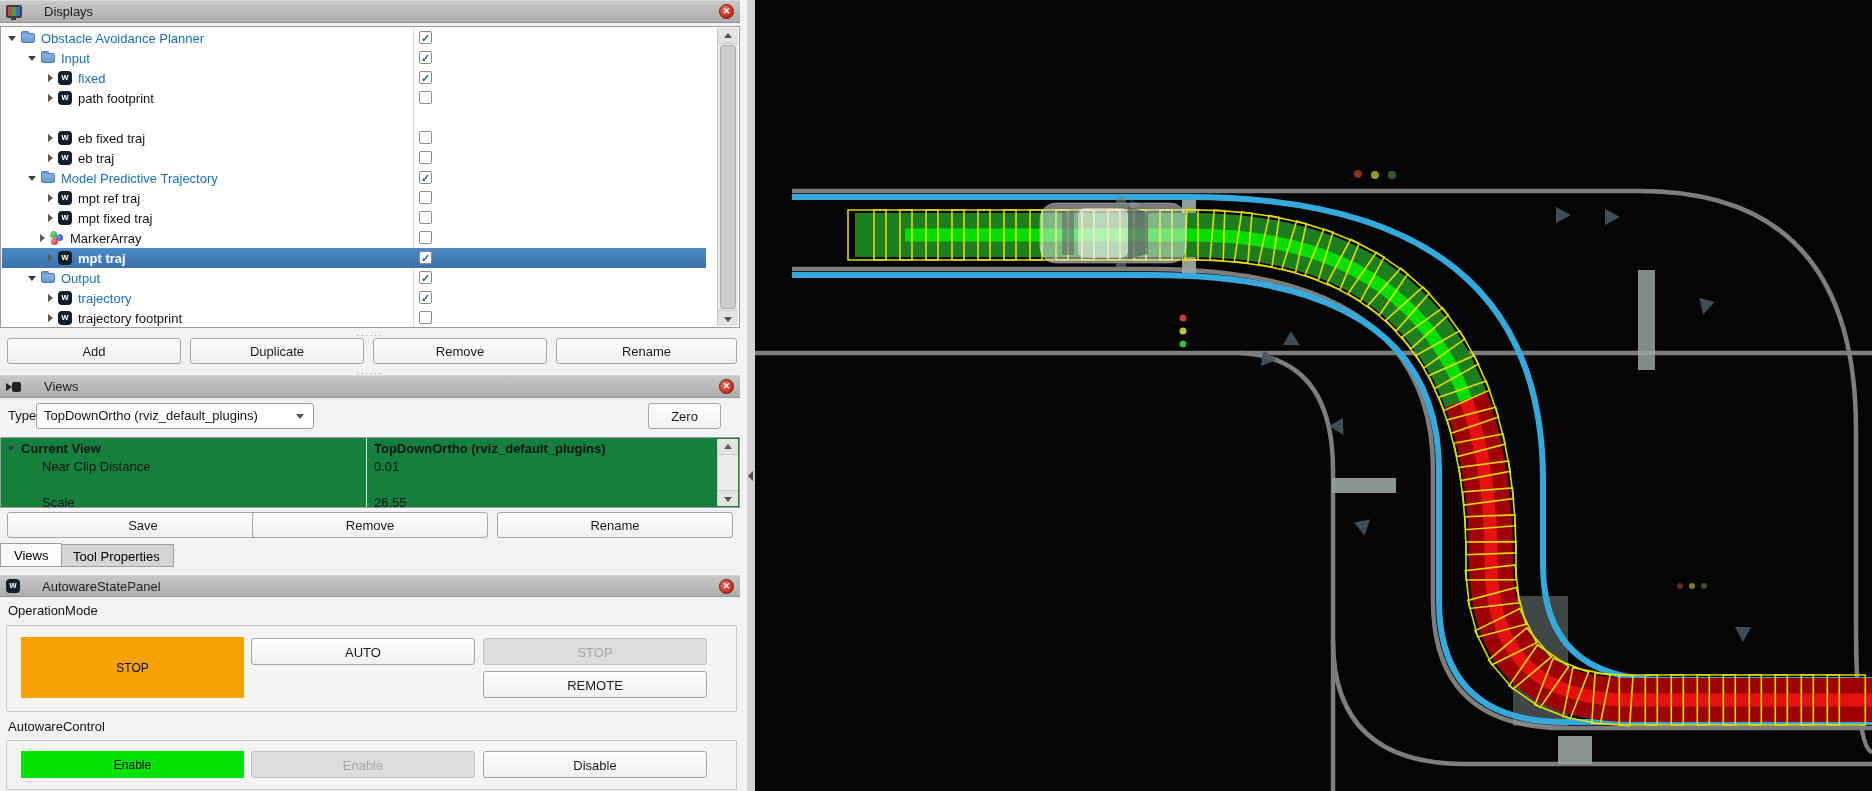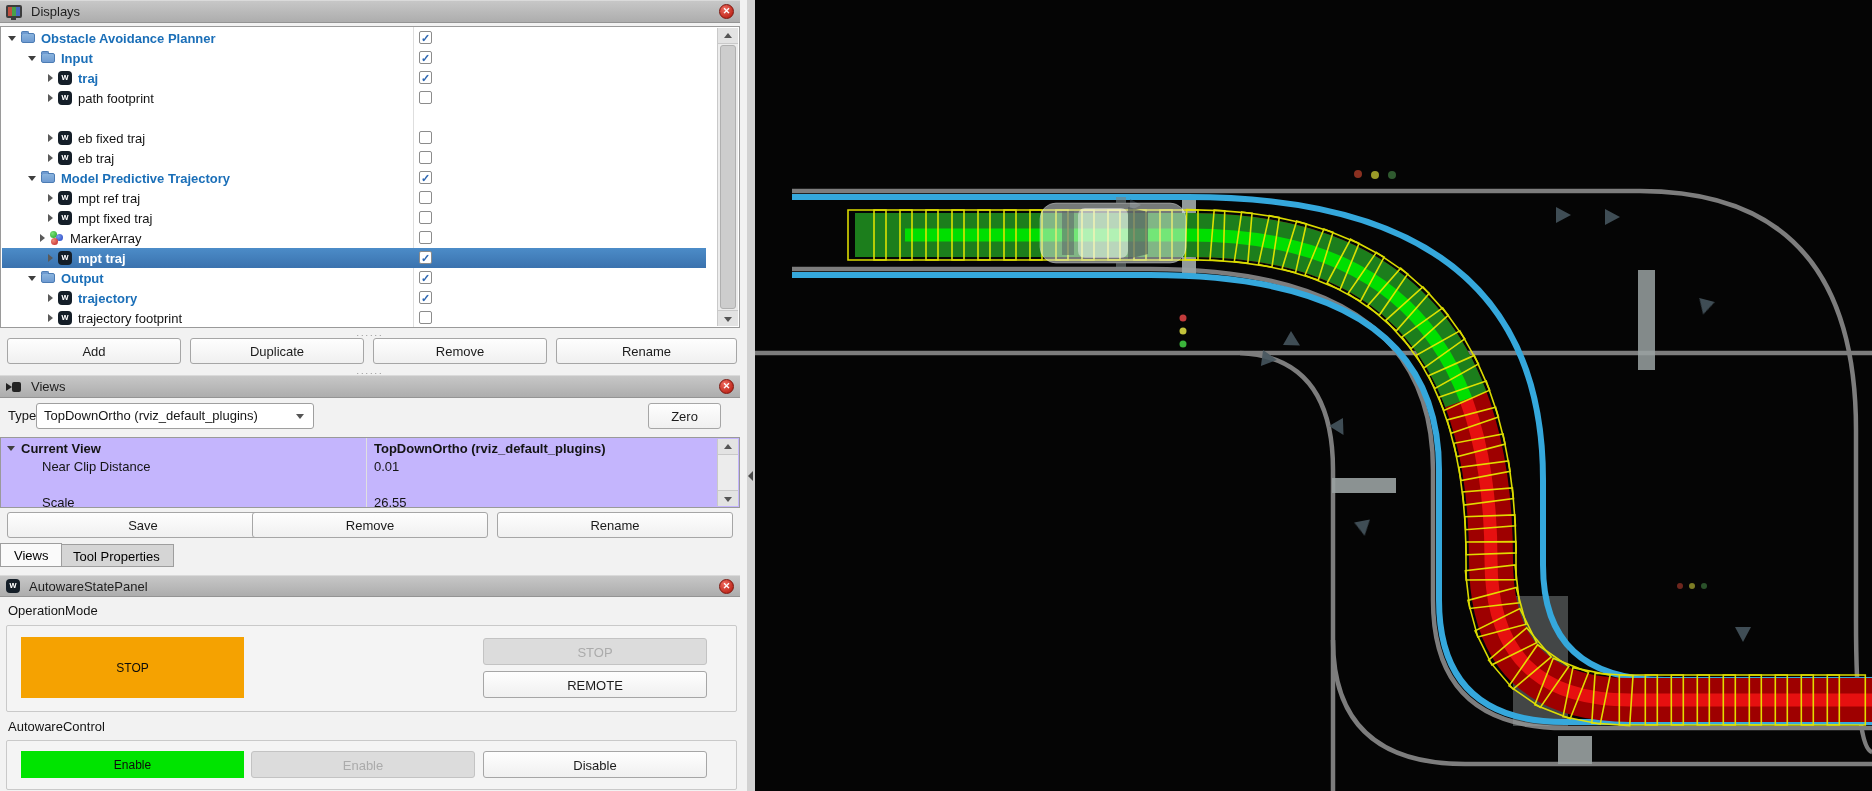--- a/index.html
+++ b/index.html
@@ -3,21 +3,21 @@
 <meta charset="utf-8">
 <style>
   html,body{margin:0;padding:0;}
   body{width:1872px;height:791px;overflow:hidden;background:#f2f2f2;
        font-family:"Liberation Sans",sans-serif;-webkit-font-smoothing:antialiased;}
   #left{position:absolute;left:0;top:0;width:747px;height:791px;background:#f2f2f2;}
 
   
   .hdr{position:absolute;left:0;width:740px;height:23px;box-sizing:border-box;
        background:linear-gradient(#c7c7c7,#adadad);border-top:1px solid #dadada;
-       border-bottom:1px solid #949494;display:flex;align-items:center;gap:9px;
+       border-bottom:1px solid #949494;display:flex;align-items:center;gap:22px;
        padding:0 6px;font-size:13px;color:#1e1e1e;}
   .hdr .sp{flex:1}
   .xbtn{width:15px;height:15px;border-radius:50%;flex:0 0 15px;
         background:radial-gradient(circle at 35% 30%,#ef6a5e,#c02b1f 72%);
         border:1px solid #7e150d;color:#fff;font-size:9px;line-height:13px;
         text-align:center;font-weight:bold;box-sizing:border-box;}
   .monico{width:16px;height:13px;border:2px solid #3c3c3c;border-radius:2px;box-sizing:border-box;
         background:linear-gradient(90deg,#c05040 0 34%,#49a049 34% 67%,#4668c0 67%);position:relative;}
   .monico::after{content:"";position:absolute;left:3px;bottom:-4px;width:5px;height:2px;background:#3c3c3c;}
   .camico{position:relative;width:16px;height:12px;}
@@ -32,21 +32,21 @@
         border:1px solid #9a9a9a;box-sizing:border-box;overflow:hidden;}
   .colline{position:absolute;left:412px;top:0;bottom:0;width:1px;background:#dedede;}
   .trow{position:absolute;left:1px;width:704px;height:20px;display:flex;align-items:center;
         font-size:13px;color:#131313;box-sizing:border-box;}
   .trow.sel{background:linear-gradient(#4c8cc8,#3a72ae);}
   .ar{width:0;height:0;margin-right:4px;flex:0 0 auto;}
   .ar.e{border-left:4px solid transparent;border-right:4px solid transparent;border-top:5px solid #3f3f3f;}
   .ar.c{border-top:4px solid transparent;border-bottom:4px solid transparent;border-left:5px solid #5a5a5a;}
   .tic{width:16px;display:flex;justify-content:center;flex:0 0 16px;}
   .tl{margin-left:5px;white-space:nowrap;}
-  .tl.on{color:#1b6fb8;font-weight:bold;}
+  .tl.on{color:#1b6fb8;font-weight:normal;}
   .trow.sel .tl{color:#fff;font-weight:bold;}
   .fold{width:14px;height:10px;background:linear-gradient(#8ab4de,#6f9bd1);
         border:1px solid #4c7cb4;border-radius:2px;position:relative;box-sizing:border-box;}
   .fold::before{content:"";position:absolute;top:-3px;left:-1px;width:6px;height:2px;
         background:#6f9bd1;border:1px solid #4c7cb4;border-bottom:none;border-radius:2px 2px 0 0;}
   .mk{position:relative;width:14px;height:14px;}
   .mk i{position:absolute;border-radius:50%;width:7px;height:7px;}
   .mk .g{left:0;top:0;background:radial-gradient(circle at 35% 35%,#7be27b,#1e9e1e);}
   .mk .bl{left:6px;top:3px;background:radial-gradient(circle at 35% 35%,#7b9bee,#2040c0);}
   .mk .r{left:1px;top:7px;background:radial-gradient(circle at 35% 35%,#ee8b7b,#c02020);}
@@ -72,21 +72,21 @@
        line-height:24px;box-sizing:border-box;font-family:inherit;}
   .btn.dis{background:#dcdcdc;color:#ababab;border-color:#c3c3c3;}
 
   
   .typlab{position:absolute;left:8px;top:403px;height:26px;line-height:26px;font-size:13px;color:#151515;}
   .combo{position:absolute;left:36px;top:403px;width:278px;height:26px;background:#fff;
        border:1px solid #9f9f9f;border-radius:3px;font-size:13px;line-height:24px;
        padding-left:7px;box-sizing:border-box;color:#151515;}
   .combo .da{position:absolute;right:9px;top:10px;border-left:4px solid transparent;
        border-right:4px solid transparent;border-top:5px solid #555;}
-  #cvt{position:absolute;left:0;top:437px;width:740px;height:71px;background:#c4b5fd;
+  #cvt{position:absolute;left:0;top:437px;width:740px;height:71px;background:#15803d;
        border:1px solid #9a9a9a;box-sizing:border-box;overflow:hidden;font-size:13px;color:#141414;}
   #cvt .colline2{position:absolute;left:365px;top:0;bottom:0;width:1px;background:#e0e0e0;}
   .prow{position:absolute;left:1px;width:703px;height:18px;display:flex;align-items:center;}
   .pv{position:absolute;left:372px;white-space:nowrap;}
   .bold{font-weight:bold;}
 
   
   .tab{position:absolute;height:24px;font-size:13px;line-height:23px;padding:0 13px;
        border:1px solid #9e9e9e;box-sizing:border-box;}
   .tab.act{background:#fafafa;top:543px;z-index:2;}
@@ -139,21 +139,21 @@
           <span class="fold"></span>
         </span>
       <span class="tl on">Input</span>
       <span class="cbx on"></span>
     </div>
     <div class="trow" style="top:41px;padding-left:46px">
       <i class="ar c"></i>
         <span class="tic">
           <span class="awico">w</span>
         </span>
-      <span class="tl on">traj</span>
+      <span class="tl on">fixed</span>
       <span class="cbx on"></span>
     </div>
     <div class="trow" style="top:61px;padding-left:46px">
       <i class="ar c"></i>
         <span class="tic">
           <span class="awico">w</span>
         </span>
       <span class="tl">path footprint</span>
       <span class="cbx"></span>
     </div>
@@ -308,20 +308,21 @@
   <div class="hdr" style="top:575px;height:22px">
     <span class="awico">w</span>
     <span>AutowareStatePanel</span>
     <span class="sp"></span>
     <span class="xbtn">✕</span>
   </div>
 
   <span class="glabel" style="top:603px">OperationMode</span>
   <div class="grp" style="top:625px;height:87px">
     <div class="status" style="left: 14px; top: 11px; width: 223px; height: 61px; background: rgb(245, 162, 1);">STOP</div>
+    <button class="btn gbtn" style="left:244px;top:12px;width:224px">AUTO</button>
     <button class="btn gbtn dis" style="left:476px;top:12px;width:224px">STOP</button>
     <button class="btn gbtn" style="left:476px;top:45px;width:224px">REMOTE</button>
   </div>
 
   <span class="glabel" style="top:719px">AutowareControl</span>
   <div class="grp" style="top:740px;height:50px">
     <div class="status" style="left: 14px; top: 10px; width: 223px; height: 27px; background: rgb(0, 228, 0);">Enable</div>
     <button class="btn gbtn dis" style="left:244px;top:10px;width:224px">Enable</button>
     <button class="btn gbtn" style="left:476px;top:10px;width:224px">Disable</button>
   </div>

